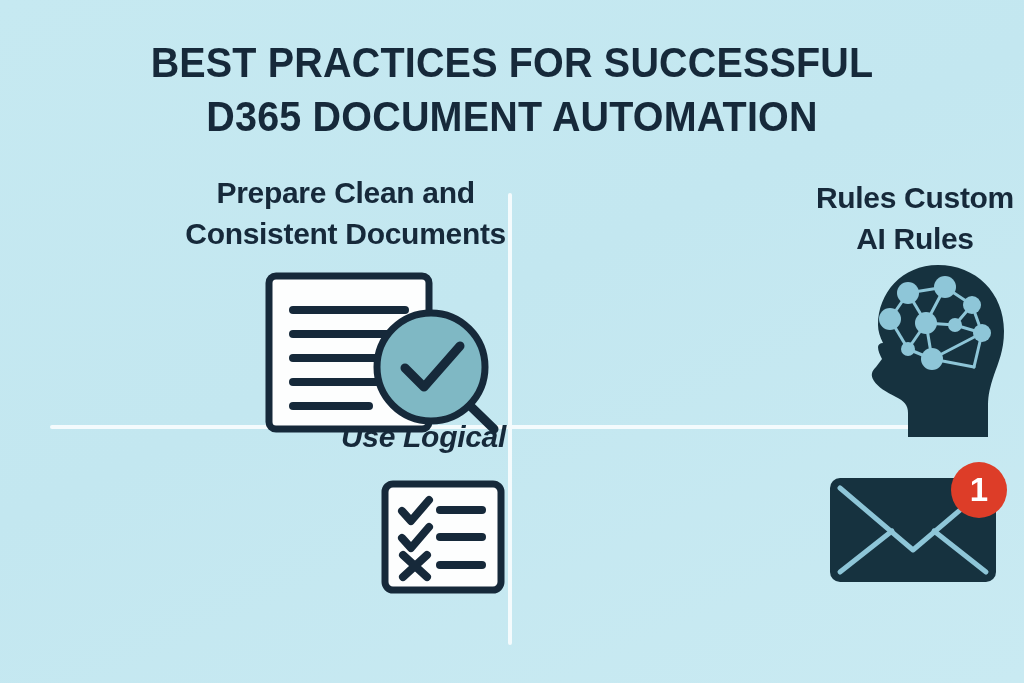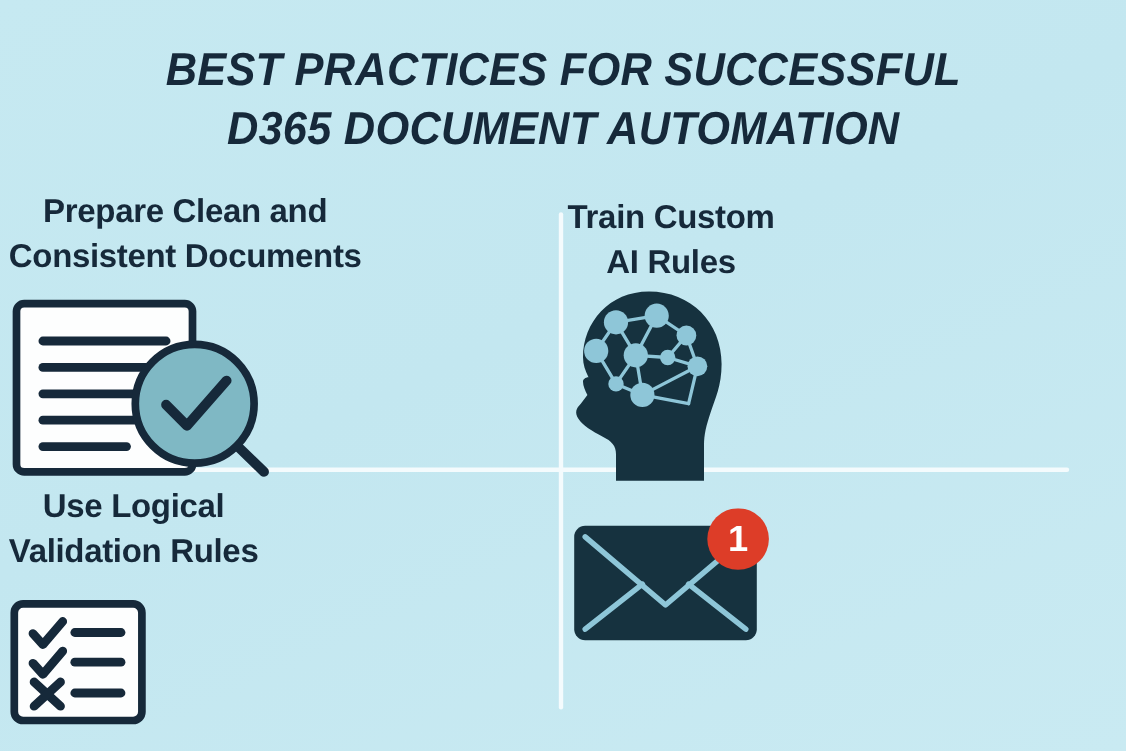--- a/index.html
+++ b/index.html
@@ -21,21 +21,20 @@
     overflow: hidden;
   }
 
   
   .title-block {
     position: absolute;
     top: 36px;
     left: 0;
     width: 1024px;
     text-align: center;
-    font-style: italic;
   }
   .title-line {
     display: block;
     font-family: "Liberation Sans Narrow", "Liberation Sans", sans-serif;
     font-weight: bold;
     font-size: 42px;
     letter-spacing: 0.2px;
     line-height: 54px;
     color: #16293a;
     transform: scaleX(0.94);
@@ -60,25 +59,25 @@
     background: #f4fbfd;
     border-radius: 2px;
   }
 
   
   .quad {
     position: absolute;
     width: 498px;
     display: flex;
     flex-direction: column;
-    align-items: flex-start;
+    align-items: flex-end;
   }
   #quad-tl { left: 8px;   top: 172px; }
   #quad-tr { left: 516px; top: 177px; }
-  #quad-bl { left: 8px;   top: 440px; }
+  #quad-bl { left: 8px;   top: 416px; font-style: italic; }
   #quad-br { left: 516px; top: 440px; }
 
   .quad-heading {
     text-align: center;
     font-family: "Liberation Sans", sans-serif;
     font-weight: bold;
     font-size: 30px;
     line-height: 41px;
     color: #16293a;
     letter-spacing: -0.3px;
@@ -130,21 +129,21 @@
 
         <circle cx="169" cy="97" r="54" fill="#7fb8c4" stroke="#16293a" stroke-width="7"></circle>
 
         <polyline points="143,98 162,117 198,76" fill="none" stroke="#16293a" stroke-width="9" stroke-linecap="round" stroke-linejoin="round"></polyline>
       </svg>
     </div>
   </div>
 
   <div class="quad" id="quad-tr">
     <div class="quad-heading">
-      <div>Train Custom</div>
+      <div>Rules Custom</div>
       <div>AI Rules</div>
     </div>
     <div class="quad-icon">
       <svg width="150" height="176" viewBox="0 0 150 176" xmlns="http://www.w3.org/2000/svg">
 
         <path d="M74,2 C112,2 140,30 140,68 C140,88 134,100 130,112
                  C126,124 124,132 124,142 L124,174 L44,174 L44,150
                  C44,142 40,138 32,134 C22,129 14,124 10,118
                  C6,112 8,108 12,104 L18,96 C16,92 14,88 14,84
                  C14,82 16,80 19,80 C16,74 14,68 14,62
@@ -180,21 +179,20 @@
           <circle cx="44" cy="86" r="7"></circle>
           <circle cx="68" cy="96" r="11"></circle>
         </g>
       </svg>
     </div>
   </div>
 
   <div class="quad" id="quad-bl">
     <div class="quad-heading">
       <div>Use Logical</div>
-      <div>Validation Rules</div>
     </div>
     <div class="quad-icon">
       <svg width="126" height="116" viewBox="0 0 126 116" xmlns="http://www.w3.org/2000/svg">
         <rect x="5" y="5" width="116" height="106" rx="8" ry="8" fill="#fdfefe" stroke="#16293a" stroke-width="7"></rect>
 
         <polyline points="22,32 31,42 49,21" fill="none" stroke="#16293a" stroke-width="8" stroke-linecap="round" stroke-linejoin="round"></polyline>
         <line x1="60" y1="31" x2="102" y2="31" stroke="#16293a" stroke-width="8" stroke-linecap="round"></line>
 
         <polyline points="22,59 31,69 49,48" fill="none" stroke="#16293a" stroke-width="8" stroke-linecap="round" stroke-linejoin="round"></polyline>
         <line x1="60" y1="58" x2="102" y2="58" stroke="#16293a" stroke-width="8" stroke-linecap="round"></line>

